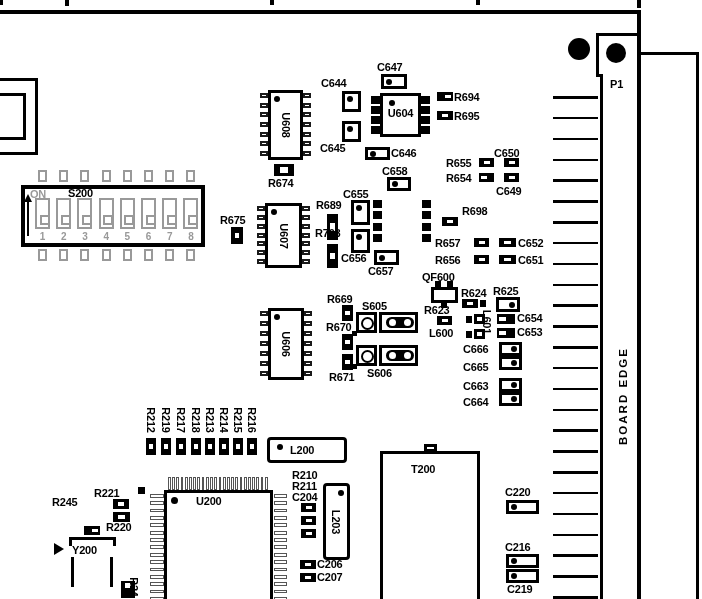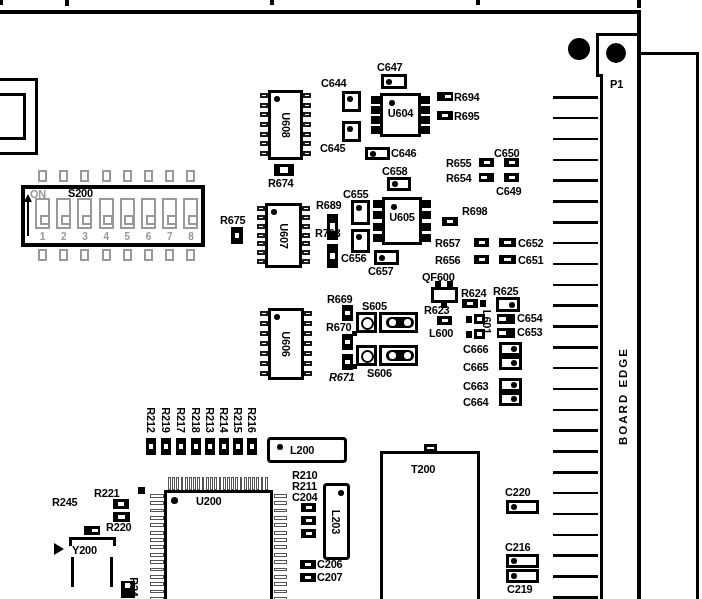--- a/index.html
+++ b/index.html
@@ -102,24 +102,20 @@
       <span class="lbl" style="top: 11px; left: 0px; width: 100%; text-align: center;">U604</span>
     </div>
     <div style="position: absolute; left: 371px; top: 96px; width: 9px; height: 8px; background: rgb(0, 0, 0); box-sizing: border-box;"></div>
     <div style="position: absolute; left: 421px; top: 96px; width: 9px; height: 8px; background: rgb(0, 0, 0); box-sizing: border-box;"></div>
     <div style="position: absolute; left: 371px; top: 106px; width: 9px; height: 8px; background: rgb(0, 0, 0); box-sizing: border-box;"></div>
     <div style="position: absolute; left: 421px; top: 106px; width: 9px; height: 8px; background: rgb(0, 0, 0); box-sizing: border-box;"></div>
     <div style="position: absolute; left: 371px; top: 116px; width: 9px; height: 8px; background: rgb(0, 0, 0); box-sizing: border-box;"></div>
     <div style="position: absolute; left: 421px; top: 116px; width: 9px; height: 8px; background: rgb(0, 0, 0); box-sizing: border-box;"></div>
     <div style="position: absolute; left: 371px; top: 126px; width: 9px; height: 8px; background: rgb(0, 0, 0); box-sizing: border-box;"></div>
     <div style="position: absolute; left: 421px; top: 126px; width: 9px; height: 8px; background: rgb(0, 0, 0); box-sizing: border-box;"></div>
-    <div style="position: absolute; left: 382px; top: 197px; width: 40px; height: 48px; background: rgb(255, 255, 255); box-sizing: border-box; border: 3px solid rgb(0, 0, 0);">
-      <div style="position: absolute; left: 6px; top: 4px; width: 6px; height: 6px; background: rgb(0, 0, 0); border-radius: 50%;"></div>
-      <span class="lbl" style="top: 11px; left: 0px; width: 100%; text-align: center;">U605</span>
-    </div>
     <div style="position: absolute; left: 373px; top: 200px; width: 9px; height: 8px; background: rgb(0, 0, 0); box-sizing: border-box;"></div>
     <div style="position: absolute; left: 422px; top: 200px; width: 9px; height: 8px; background: rgb(0, 0, 0); box-sizing: border-box;"></div>
     <div style="position: absolute; left: 373px; top: 211.333px; width: 9px; height: 8px; background: rgb(0, 0, 0); box-sizing: border-box;"></div>
     <div style="position: absolute; left: 422px; top: 211.333px; width: 9px; height: 8px; background: rgb(0, 0, 0); box-sizing: border-box;"></div>
     <div style="position: absolute; left: 373px; top: 222.667px; width: 9px; height: 8px; background: rgb(0, 0, 0); box-sizing: border-box;"></div>
     <div style="position: absolute; left: 422px; top: 222.667px; width: 9px; height: 8px; background: rgb(0, 0, 0); box-sizing: border-box;"></div>
     <div style="position: absolute; left: 373px; top: 234px; width: 9px; height: 8px; background: rgb(0, 0, 0); box-sizing: border-box;"></div>
     <div style="position: absolute; left: 422px; top: 234px; width: 9px; height: 8px; background: rgb(0, 0, 0); box-sizing: border-box;"></div>
     <div style="position: absolute; left: 431px; top: 287px; width: 27px; height: 16px; background: rgb(255, 255, 255); box-sizing: border-box; border: 3px solid rgb(0, 0, 0);"></div>
     <div style="position: absolute; left: 435px; top: 281px; width: 6px; height: 7px; background: rgb(0, 0, 0); box-sizing: border-box;"></div>
@@ -423,21 +419,21 @@
     <span class="lbl" style="left: 493px; top: 285px;">R625</span>
     <span class="lbl" style="left: 429px; top: 327px;">L600</span>
     <span class="lbl" style="left: 517px; top: 312px;">C654</span>
     <span class="lbl" style="left: 517px; top: 326px;">C653</span>
     <span class="lbl" style="left: 463px; top: 343px;">C666</span>
     <span class="lbl" style="left: 463px; top: 361px;">C665</span>
     <span class="lbl" style="left: 463px; top: 380px;">C663</span>
     <span class="lbl" style="left: 463px; top: 396px;">C664</span>
     <span class="lbl" style="left: 327px; top: 293px;">R669</span>
     <span class="lbl" style="left: 326px; top: 321px;">R670</span>
-    <span class="lbl" style="left: 329px; top: 371px; font-style: italic;">R671</span>
+    <span class="lbl" style="left: 329px; top: 371px;">R671</span>
     <span class="lbl" style="left: 362px; top: 300px;">S605</span>
     <span class="lbl" style="left: 367px; top: 367px;">S606</span>
     <span class="lbl" style="left: 94px; top: 487px;">R221</span>
     <span class="lbl" style="left: 106px; top: 521px;">R220</span>
     <span class="lbl" style="left: 52px; top: 496px;">R245</span>
     <span class="lbl" style="left: 72px; top: 544px;">Y200</span>
     <span class="lbl" style="left: 292px; top: 469px;">R210</span>
     <span class="lbl" style="left: 292px; top: 480px;">R211</span>
     <span class="lbl" style="left: 292px; top: 491px;">C204</span>
     <span class="lbl" style="left: 317px; top: 558px;">C206</span>

